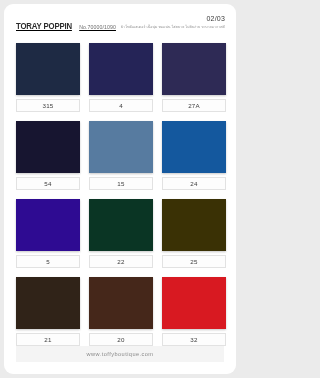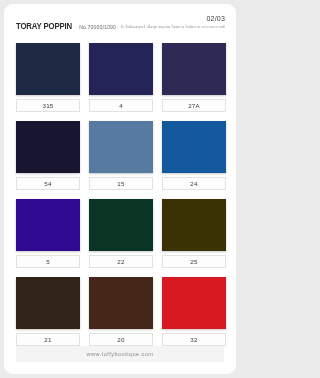--- a/index.html
+++ b/index.html
@@ -32,20 +32,21 @@
     top: 0;
     width: 232px;
     height: 34px;
   }
   .brand-block {
     position: absolute;
     left: 12px;
     top: 16px;
     display: flex;
     align-items: baseline;
+    text-decoration: underline;
   }
   .brand-title {
     font-family: "Liberation Sans Narrow", "Liberation Sans", sans-serif;
     font-size: 9.5px;
     font-weight: bold;
     letter-spacing: -0.2px;
     color: #2b2b2b;
     transform: scaleX(0.82);
     transform-origin: left center;
     white-space: nowrap;

